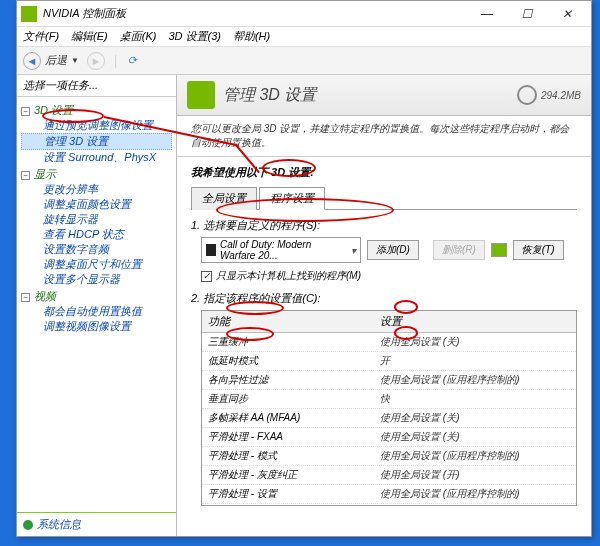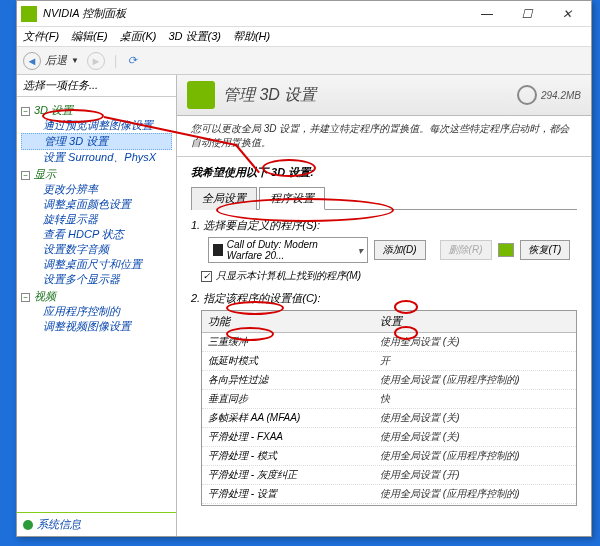--- a/index.html
+++ b/index.html
@@ -190,21 +190,20 @@
     top: 1px;
   }
   .tab.active {
     background: #fff;
     border-bottom: 1px solid #fff;
   }
   .step { font-size: 11px; margin: 4px 0; }
   .program-row {
     display: flex; align-items: center; gap: 6px;
     margin: 4px 0 6px 10px;
-    justify-content: center;
   }
   .program-select {
     display: flex; align-items: center;
     border: 1px solid #999;
     padding: 1px 4px;
     width: 160px;
     font-size: 10px;
     background: #fff;
     gap: 4px;
   }
@@ -316,21 +315,21 @@
         <div class="tree-group"><span class="tree-toggle">−</span><span>显示</span></div>
         <div class="tree-item">更改分辨率</div>
         <div class="tree-item">调整桌面颜色设置</div>
         <div class="tree-item">旋转显示器</div>
         <div class="tree-item">查看 HDCP 状态</div>
         <div class="tree-item">设置数字音频</div>
         <div class="tree-item">调整桌面尺寸和位置</div>
         <div class="tree-item">设置多个显示器</div>
 
         <div class="tree-group"><span class="tree-toggle">−</span><span>视频</span></div>
-        <div class="tree-item">应用程序控制的</div>
+        <div class="tree-item">都会自动使用置换值</div>
         <div class="tree-item">调整视频图像设置</div>
       </div>
       <div class="sys-info">
         <span class="ball"></span><span>系统信息</span>
       </div>
     </div>
 
     <div class="main">
       <div class="main-header">
         <div class="main-icon"></div>

